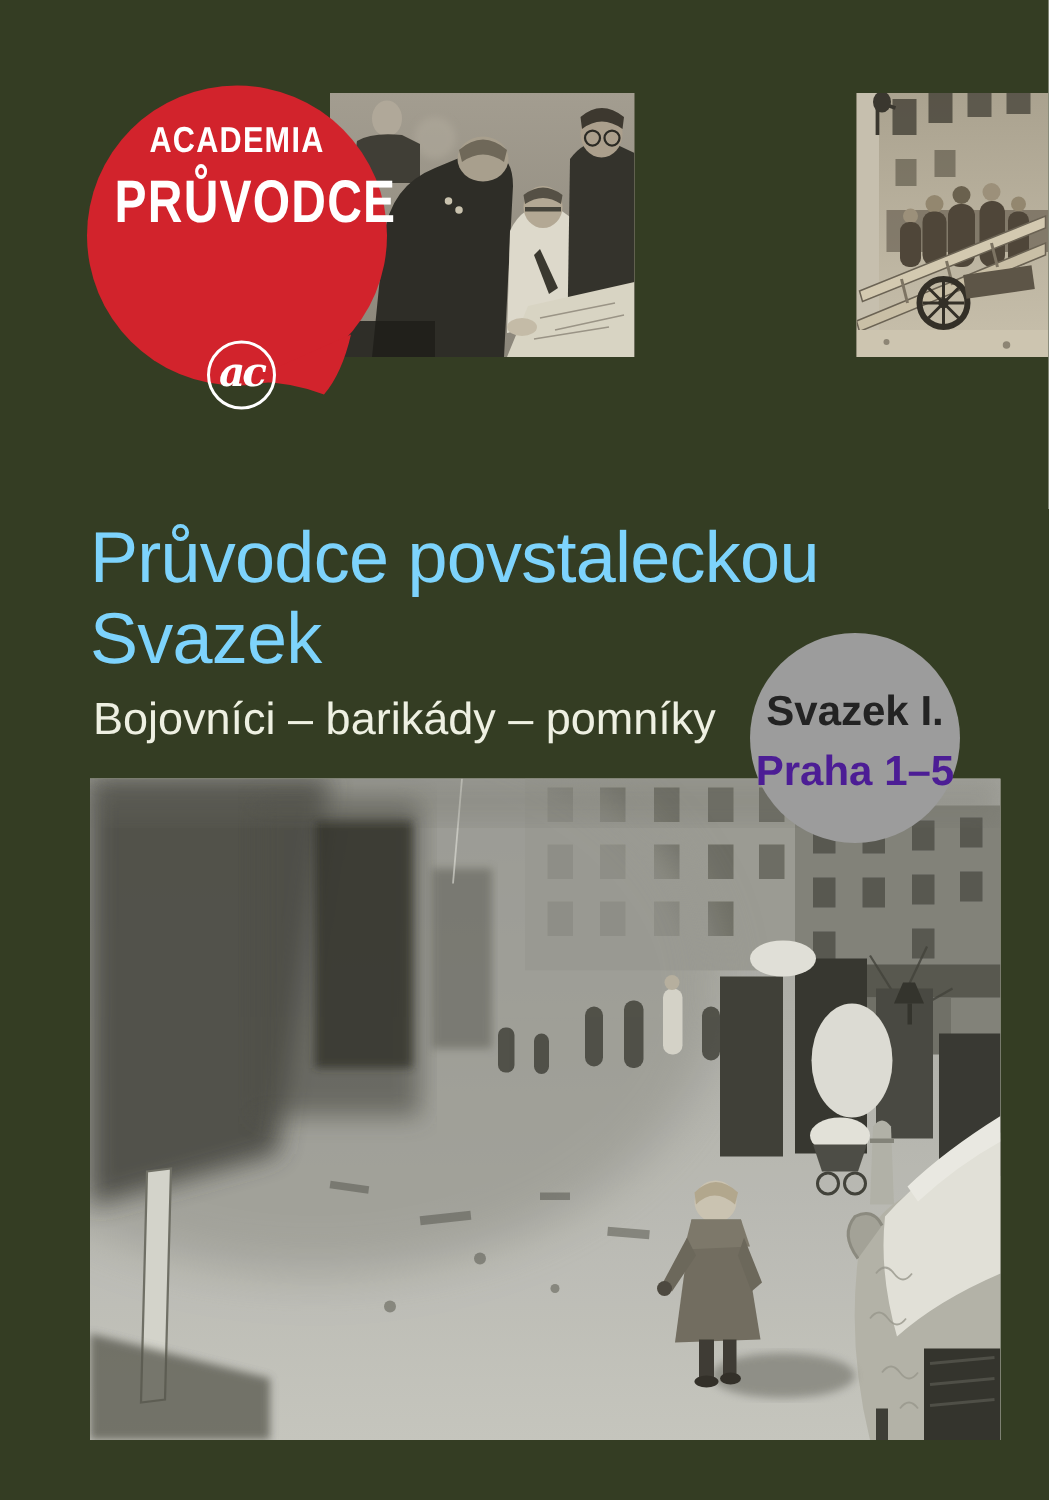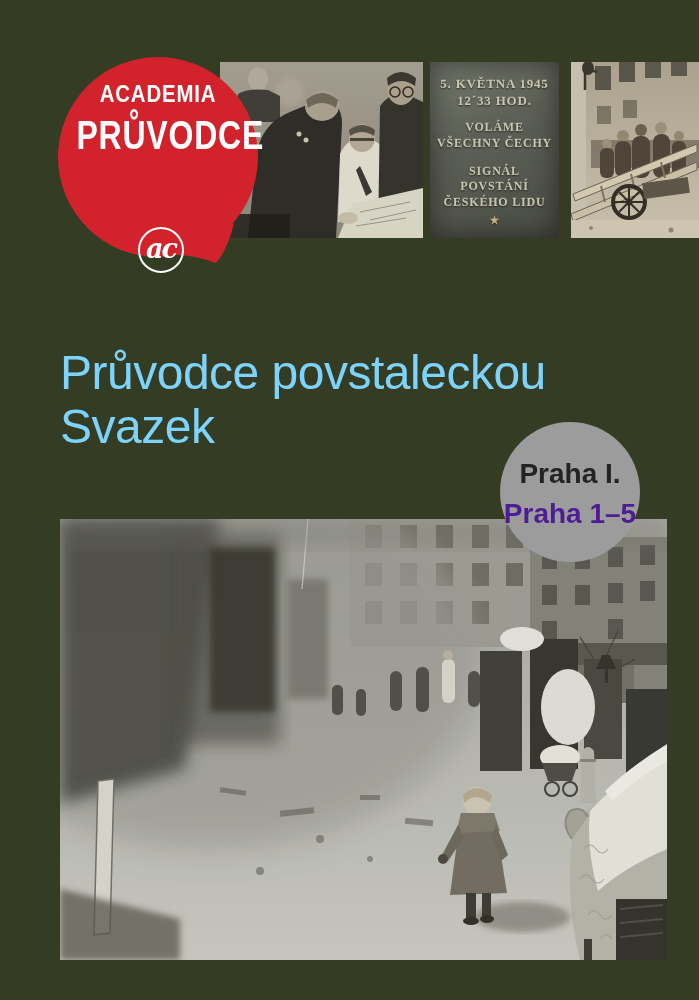--- a/index.html
+++ b/index.html
@@ -99,30 +99,20 @@
       <circle cx="175" cy="30" r="5" fill="none" stroke="#2b2a24" stroke-width="1.5"></circle>
       <circle cx="188" cy="30" r="5" fill="none" stroke="#2b2a24" stroke-width="1.5"></circle>
 
       <path d="M118 176 L132 142 L203 126 L203 176 Z" fill="#d8d4c3"></path>
       <path d="M140 150 L190 140 M150 158 L196 148 M136 164 L186 156" stroke="#9a9486" stroke-width="1" fill="none"></path>
       <ellipse cx="128" cy="156" rx="10" ry="6" fill="#c4bba7"></ellipse>
       <rect x="0" y="152" width="70" height="24" fill="#1f1f1a" opacity=".85"></rect>
     </svg>
   </div>
 
-  <div class="strip-photo plaque">
-    <div class="plq-line plq-l0">5. KVĚTNA 1945</div>
-    <div class="plq-line plq-l1">12´33 HOD.</div>
-    <div class="plq-line plq-l2">VOLÁME</div>
-    <div class="plq-line plq-l3">VŠECHNY ČECHY</div>
-    <div class="plq-line plq-l4">SIGNÁL</div>
-    <div class="plq-line plq-l5">POVSTÁNÍ</div>
-    <div class="plq-line plq-l6">ČESKÉHO LIDU</div>
-    <div class="plq-star">★</div>
-  </div>
 
   <div class="strip-photo photo-barricade">
     <svg width="128" height="176" viewBox="0 0 128 176">
       <defs>
         <linearGradient id="p3g" x1="0" y1="0" x2="0" y2="1">
           <stop offset="0" stop-color="#aaa28f"></stop>
             <stop offset="1" stop-color="#c8c0ac"></stop>
         </linearGradient>
       </defs>
       <rect width="128" height="176" fill="url(#p3g)"></rect>
@@ -182,23 +172,24 @@
     <div class="bubble-line2">PRŮVODCE</div>
     <div class="ac-logo">
       <span>ac</span>
     </div>
   </div>
 
   <h1 class="title">
     <span>Průvodce povstaleckou</span><br>
     <span>Svazek</span>
   </h1>
+  <div class="subtitle">Bojovníci – barikády – pomníky</div>
 
   <div class="badge">
-    <div class="badge-l1">Praha I.</div>
+    <div class="badge-l1">Svazek I.</div>
     <div class="badge-l2">Praha 1–5</div>
   </div>
 
   <div class="main-photo">
     <svg width="607" height="441" viewBox="0 0 607 441">
       <defs>
         <linearGradient id="mpSky" x1="0" y1="0" x2="0" y2="1">
           <stop offset="0" stop-color="#a5a59f"></stop>
             <stop offset=".5" stop-color="#b8b8b2"></stop>
           <stop offset="1" stop-color="#c9c9c2"></stop>

